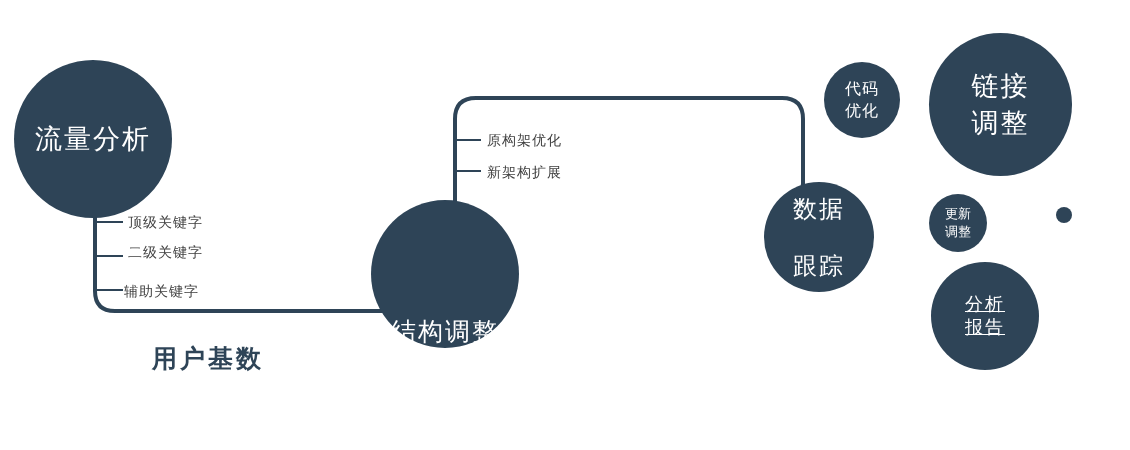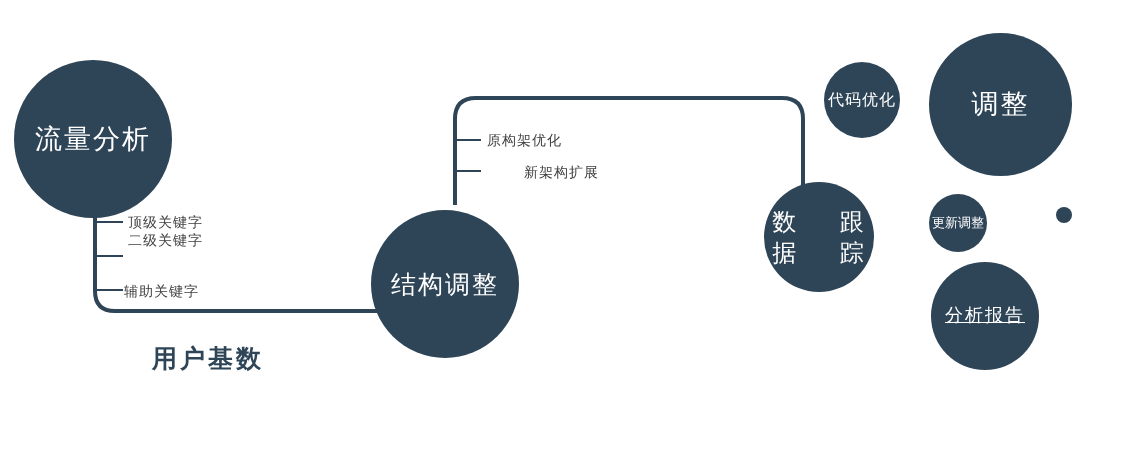--- a/index.html
+++ b/index.html
@@ -16,28 +16,29 @@
     left: 0; top: 0;
     width: 1130px; height: 450px;
     pointer-events: none;
   }
   .circle {
     position: absolute;
     border-radius: 50%;
     background: #2e4457;
     color: #ffffff;
     display: flex;
+    flex-direction: column;
     align-items: center;
     justify-content: center;
     text-align: center;
     letter-spacing: 2px;
   }
   .circle span { display: block; }
   #c-traffic  { left: 14px;  top: 60px;  width: 158px; height: 158px; font-size: 27px; }
-  #c-structure{ left: 371px; top: 210px; width: 148px; height: 148px; font-size: 25px; }
+  #c-structure{ left: 371px; top: 200px; width: 148px; height: 148px; font-size: 25px; justify-content: flex-end; }
   #c-data     { left: 764px; top: 182px; width: 110px; height: 110px; font-size: 24px; line-height: 1.3; gap: 25px; }
   #c-code     { left: 824px; top: 62px;  width: 76px;  height: 76px;  font-size: 16px; line-height: 1.35; letter-spacing: 1px; }
   #c-link     { left: 929px; top: 33px;  width: 143px; height: 143px; font-size: 27px; line-height: 1.35; }
   #c-update   { left: 929px; top: 194px; width: 58px;  height: 58px;  font-size: 13px; line-height: 1.35; letter-spacing: 0; }
   #c-dot      { left: 1056px;top: 207px; width: 16px;  height: 16px; }
   #c-report   { left: 931px; top: 262px; width: 108px; height: 108px; font-size: 18px; line-height: 1.3; text-decoration: underline; }
 
   .edge-label {
     position: absolute;
     color: #2e4457;
@@ -48,24 +49,24 @@
   #lbl-keyword-carry{ left: 528px; top: 62px;  font-size: 27px; }
   #lbl-phase        { left: 893px; top: 405px; font-size: 27px; letter-spacing: 2px; }
 
   .branch {
     position: absolute;
     color: #404040;
     font-size: 14px;
     letter-spacing: 1px;
   }
   #b-t0 { left: 128px; top: 214px; }
-  #b-t1 { left: 128px; top: 232px; font-family: Liberation Serif, serif; }
+  #b-t1 { left: 128px; top: 244px; font-family: Liberation Serif, serif; }
   #b-t2 { left: 124px; top: 283px; }
   #b-s0 { left: 487px; top: 132px; }
-  #b-s1 { left: 487px; top: 164px; margin-left: 37px; }
+  #b-s1 { left: 487px; top: 164px; }
 </style>
 </head>
 <body>
 
 <div class="canvas">
 
   <svg class="connectors" viewBox="0 0 1130 450" xmlns="http://www.w3.org/2000/svg">
     <path d="M 95 203 L 95 291 Q 95 311 115 311 L 392 311" fill="none" stroke="#2e4457" stroke-width="4"></path>
     <path d="M 455 205 L 455 119 Q 455 98 476 98 L 782 98 Q 803 98 803 119 L 803 188" fill="none" stroke="#2e4457" stroke-width="4"></path>
     <path d="M 95 222 L 123 222" stroke="#2e4457" stroke-width="2"></path>
@@ -87,20 +88,21 @@
     <span>数据</span>
     <span>跟踪</span>
   </div>
 
   <div class="circle" id="c-code">
     <span>代码</span>
     <span>优化</span>
   </div>
 
   <div class="circle" id="c-link">
+    <span>链接</span>
     <span>调整</span>
   </div>
 
   <div class="circle" id="c-update">
     <span>更新</span>
     <span>调整</span>
   </div>
 
   <div class="circle" id="c-dot"></div>
 

